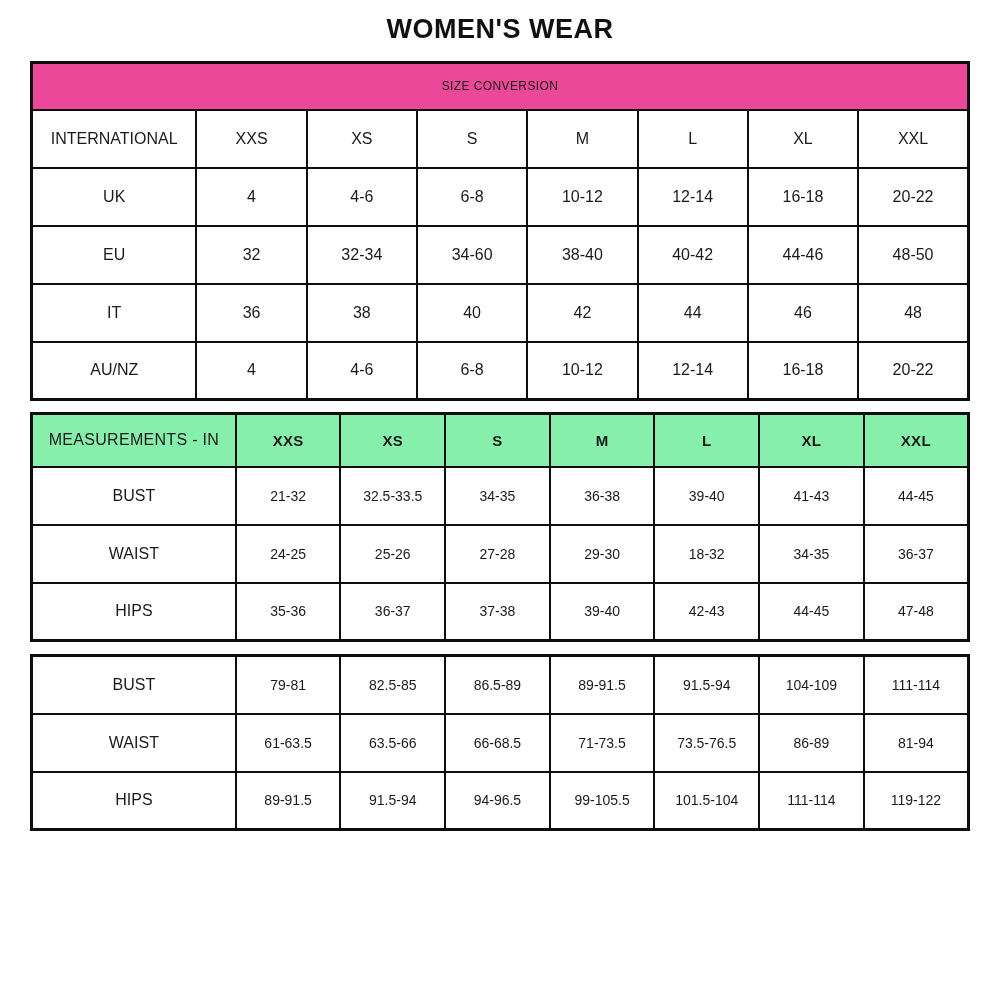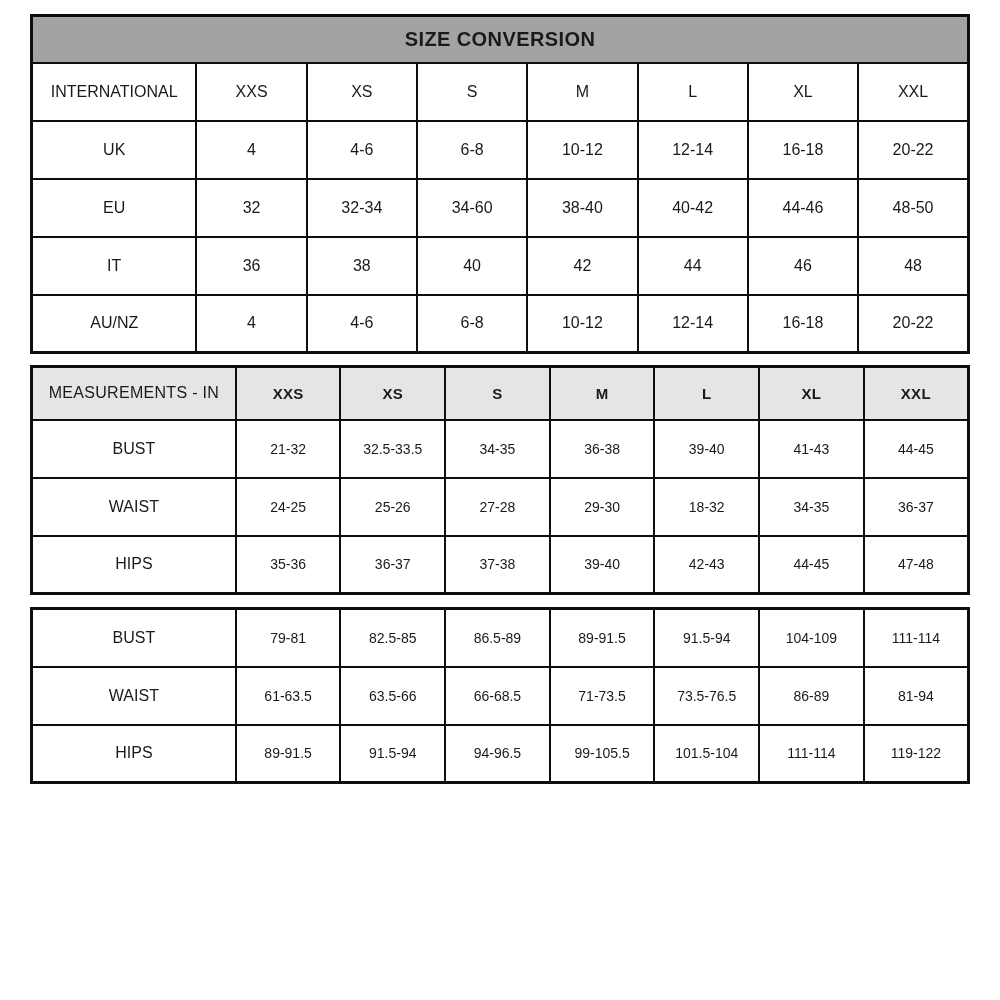--- a/index.html
+++ b/index.html
@@ -29,45 +29,46 @@
     text-align: center;
     vertical-align: middle;
     padding: 2px 4px;
     overflow: hidden;
     white-space: nowrap;
   }
   
   .t-conv { margin-bottom: 11px; }
   .t-conv .band-row { height: 47px; }
   .t-conv .band {
-    background: #a3a3a3;
-    font-size: 20px;
-    font-weight: 700;
+    background: #ec4899;
+    font-size: 12px;
+    font-weight: 400;
     letter-spacing: 0.4px;
   }
   .t-conv tbody tr { height: 58px; }
   .t-conv tbody th, .t-conv tbody td { font-size: 16px; font-weight: 400; }
   
   .t-meas { margin-bottom: 12px; }
   .t-meas tr { height: 58px; }
   .t-meas tr.hdr { height: 53px; }
   .t-meas tr.hdr th {
-    background: #e5e5e5;
+    background: #86efac;
     font-size: 15px;
     font-weight: 700;
     letter-spacing: 0.3px;
   }
   .t-meas tbody th.rowlabel { font-size: 16px; font-weight: 400; }
   .t-meas tbody td { font-size: 14px; font-weight: 400; }
 </style>
 </head>
 <body>
 
 <div class="sheet">
 
+  <h1 class="page-title">WOMEN'S WEAR</h1>
 
   <table class="t-conv">
     <colgroup>
       <col style="width:17.6%">
       <col style="width:11.77%">
         <col style="width:11.77%">
         <col style="width:11.77%">
       <col style="width:11.77%">
         <col style="width:11.77%">
         <col style="width:11.77%">

